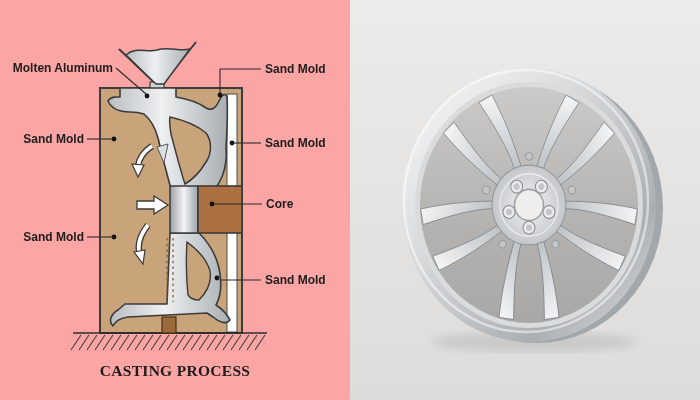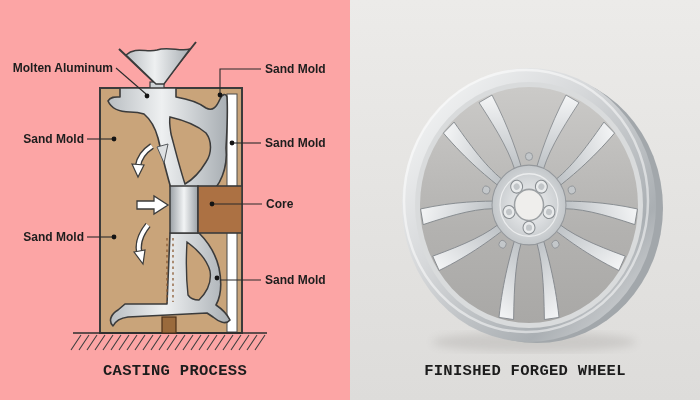--- a/index.html
+++ b/index.html
@@ -2,21 +2,21 @@
 <html><head>
 <meta charset="utf-8">
 <style>
   html,body{margin:0;padding:0;background:#fff;}
   .stage{position:relative;width:700px;height:400px;overflow:hidden;display:flex;font-family:"Liberation Sans",sans-serif;}
   .panel{position:relative;width:350px;height:400px;}
   .panel.left{background:#fca5a5;}
   .panel svg{display:block;width:350px;height:400px;}
   .caption{position:absolute;left:0;width:100%;bottom:20px;text-align:center;
     font-weight:700;font-size:15.5px;letter-spacing:.3px;color:#1c1c1c;
-    font-family:Liberation Mono, monospace;}
+    font-family:Liberation Serif, serif;}
   svg text.lbl{font-family:"Liberation Sans",sans-serif;font-weight:700;font-size:12px;fill:#1d1d1d;}
   .leader{stroke:#2b2b2b;stroke-width:1.1;fill:none;}
   .dot{fill:#141414;}
 </style>
 </head>
 <body>
 
 <div class="stage">
 
   <figure class="panel left" style="margin:0">
@@ -189,16 +189,15 @@
           <circle cy="-21" r="6" fill="#e9ebec" stroke="#878c90" stroke-width="1"></circle>
             <circle cy="-21" r="3" fill="#c2c6c9"></circle>
         </g>
         <g transform="rotate(324)">
           <circle cy="-21" r="6" fill="#e9ebec" stroke="#878c90" stroke-width="1"></circle>
             <circle cy="-21" r="3" fill="#c2c6c9"></circle>
         </g>
         <circle r="14.5" fill="#efeeec" stroke="#9da1a4" stroke-width="1.5"></circle>
       </g>
     </svg>
-    <figcaption class="caption">FINISHED FORGED WHEEL</figcaption>
   </figure>
 
 </div>
 
 </body></html>

